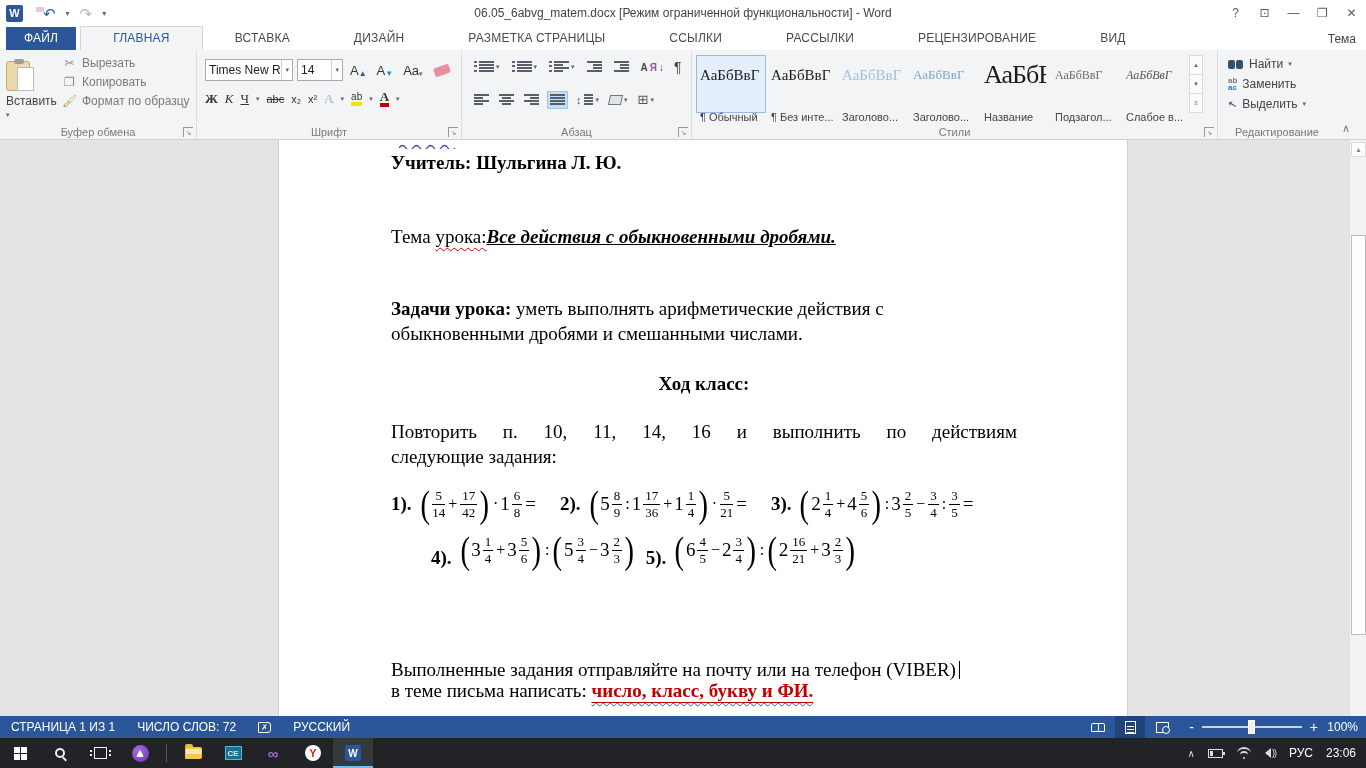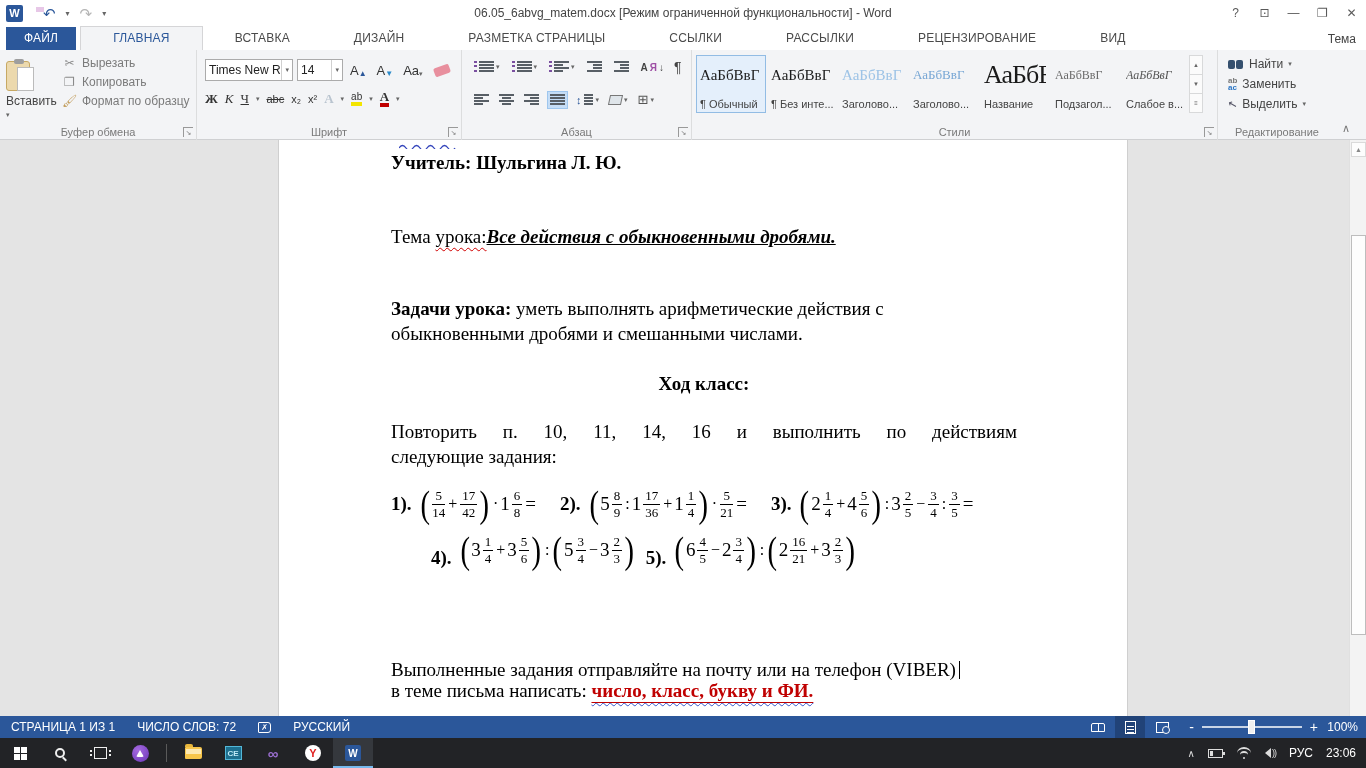--- a/index.html
+++ b/index.html
@@ -92,21 +92,21 @@
   
   .style-strip { position:absolute; left:4px; top:5px; display:flex; }
   .scard { width:70px; height:58px; margin-right:1px; border:1px solid transparent; padding:4px 3px 2px; position:relative; }
   .scard.selected { border:1px solid #92bce4; background:#e4effb; }
   .ssample { display:block; width:100%; height:30px; overflow:hidden; white-space:nowrap; font-family:"Liberation Serif",serif; font-size:15px; color:#1a1a1a; line-height:30px; }
   .s-h1 .ssample { color:#9dc3e6; font-size:15px; }
   .s-h2 .ssample { color:#77a6d4; font-size:13px; }
   .s-title .ssample { font-size:26px; letter-spacing:-1px; }
   .s-sub .ssample { color:#6b6b6b; font-size:12px; }
   .s-subtle .ssample { font-style:italic; color:#555; font-size:12px; }
-  .slabel { display:block; font-size:11px; color:#444; white-space:nowrap; overflow:hidden; margin-top:8px; }
+  .slabel { display:block; font-size:11px; color:#444; white-space:nowrap; overflow:hidden; margin-top:21px; }
   .sty-scroll { position:absolute; right:14px; top:5px; width:14px; height:58px; display:flex; flex-direction:column; border:1px solid #d8d9da; }
   .sty-scroll span { flex:1; display:flex; align-items:center; justify-content:center; font-size:6px; color:#666; border-bottom:1px solid #d8d9da; background:#fbfbfb; }
   .sty-scroll span:last-child { border-bottom:none; }
 
   
   .edit-cmds { position:absolute; left:10px; top:7px; display:flex; flex-direction:column; gap:6px; }
   .ecmd { display:flex; align-items:center; gap:5px; color:#444; white-space:nowrap; }
   .binoc { display:inline-flex; }
   .binoc i { width:7px; height:9px; background:#35506e; border-radius:2px; margin-right:1px; }
   .replico { display:inline-flex; flex-direction:column; font-size:8px; line-height:7px; font-weight:bold; }

